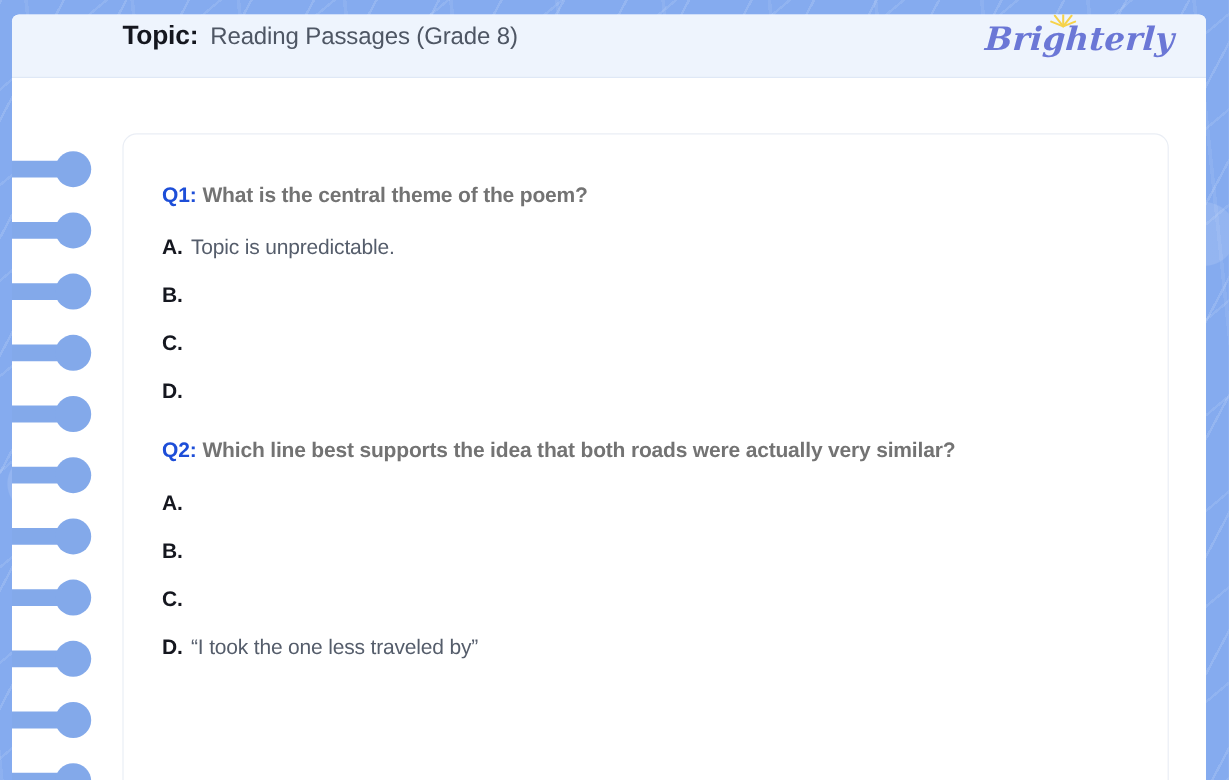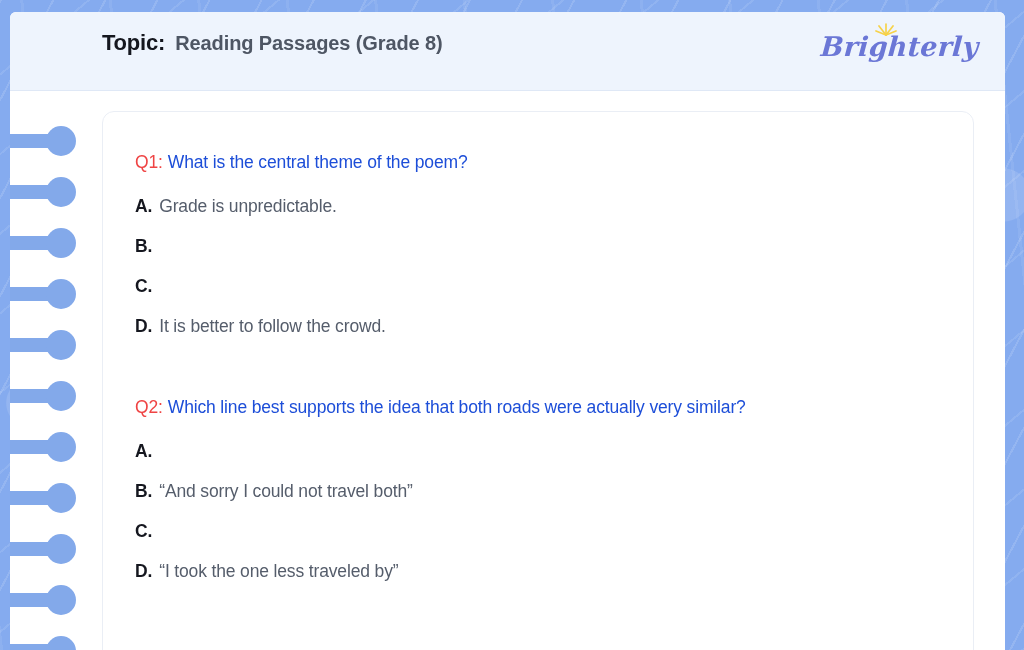--- a/index.html
+++ b/index.html
@@ -42,21 +42,21 @@
     border-radius: 6px;
     overflow: hidden;
   }
 
   
   #header {
     position: absolute;
     left: 0;
     top: 0;
     width: 100%;
-    height: 79px;
+    height: 53px;
     background: #eef4fd;
     border-bottom: 1px solid #dfe8f6;
     box-sizing: border-box;
     display: flex;
     align-items: center;
     justify-content: space-between;
     padding: 0 26px 17px 92px;
   }
   #topic-line {
     display: flex;
@@ -65,21 +65,21 @@
     white-space: nowrap;
   }
   .topic-label {
     font-size: 22px;
     font-weight: bold;
     color: #15171f;
     letter-spacing: -0.2px;
   }
   .topic-value {
     font-size: 20px;
-    font-weight: bold;
+    font-weight: normal;
     color: #4e5664;
     letter-spacing: -0.1px;
   }
 
   
   #brand {
     position: relative;
     display: inline-block;
     padding-top: 8px;
   }
@@ -137,37 +137,37 @@
     width: 872px;
     min-height: 560px;
     background: #ffffff;
     border: 1px solid #eaeef5;
     border-radius: 12px;
     box-sizing: border-box;
     padding: 38px 34px 30px 32px;
   }
 
   .question-block { margin-bottom: 10px; }
-  .question-block.spaced { margin-top: 58px; }
+  .question-block.spaced { margin-top: 26px; }
 
   .q-heading {
     font-size: 17.5px;
     line-height: 1.48;
     margin: 0 0 20px 0;
     letter-spacing: -0.15px;
     max-width: 790px;
   }
   .q-num {
-    color: #ef4444;
-    font-weight: normal;
+    color: #1d4ed8;
+    font-weight: bold;
     margin-right: 5px;
   }
   .q-text {
-    color: #1d4ed8;
-    font-weight: normal;
+    color: #737373;
+    font-weight: bold;
   }
 
   .option {
     display: flex;
     align-items: baseline;
     gap: 7px;
     margin-bottom: 19px;
     font-size: 17.5px;
     letter-spacing: -0.15px;
   }
@@ -222,44 +222,42 @@
     </div>
 
   <div id="card">
 
     <div class="question-block">
       <p class="q-heading">
         <span class="q-num">Q1:</span><span class="q-text">What is the central theme of the poem?</span>
       </p>
       <div class="option">
         <span class="opt-letter">A.</span>
-        <span class="opt-text">Grade is unpredictable.</span>
+        <span class="opt-text">Topic is unpredictable.</span>
       </div>
       <div class="option">
         <span class="opt-letter">B.</span>
       </div>
       <div class="option">
         <span class="opt-letter">C.</span>
       </div>
       <div class="option">
         <span class="opt-letter">D.</span>
-        <span class="opt-text">It is better to follow the crowd.</span>
       </div>
     </div>
 
     <div class="question-block spaced">
       <p class="q-heading">
         <span class="q-num">Q2:</span><span class="q-text">Which line best supports the idea that both roads were actually very similar?</span>
       </p>
       <div class="option">
         <span class="opt-letter">A.</span>
       </div>
       <div class="option">
         <span class="opt-letter">B.</span>
-        <span class="opt-text">“And sorry I could not travel both”</span>
       </div>
       <div class="option">
         <span class="opt-letter">C.</span>
       </div>
       <div class="option">
         <span class="opt-letter">D.</span>
         <span class="opt-text">“I took the one less traveled by”</span>
       </div>
     </div>
 

